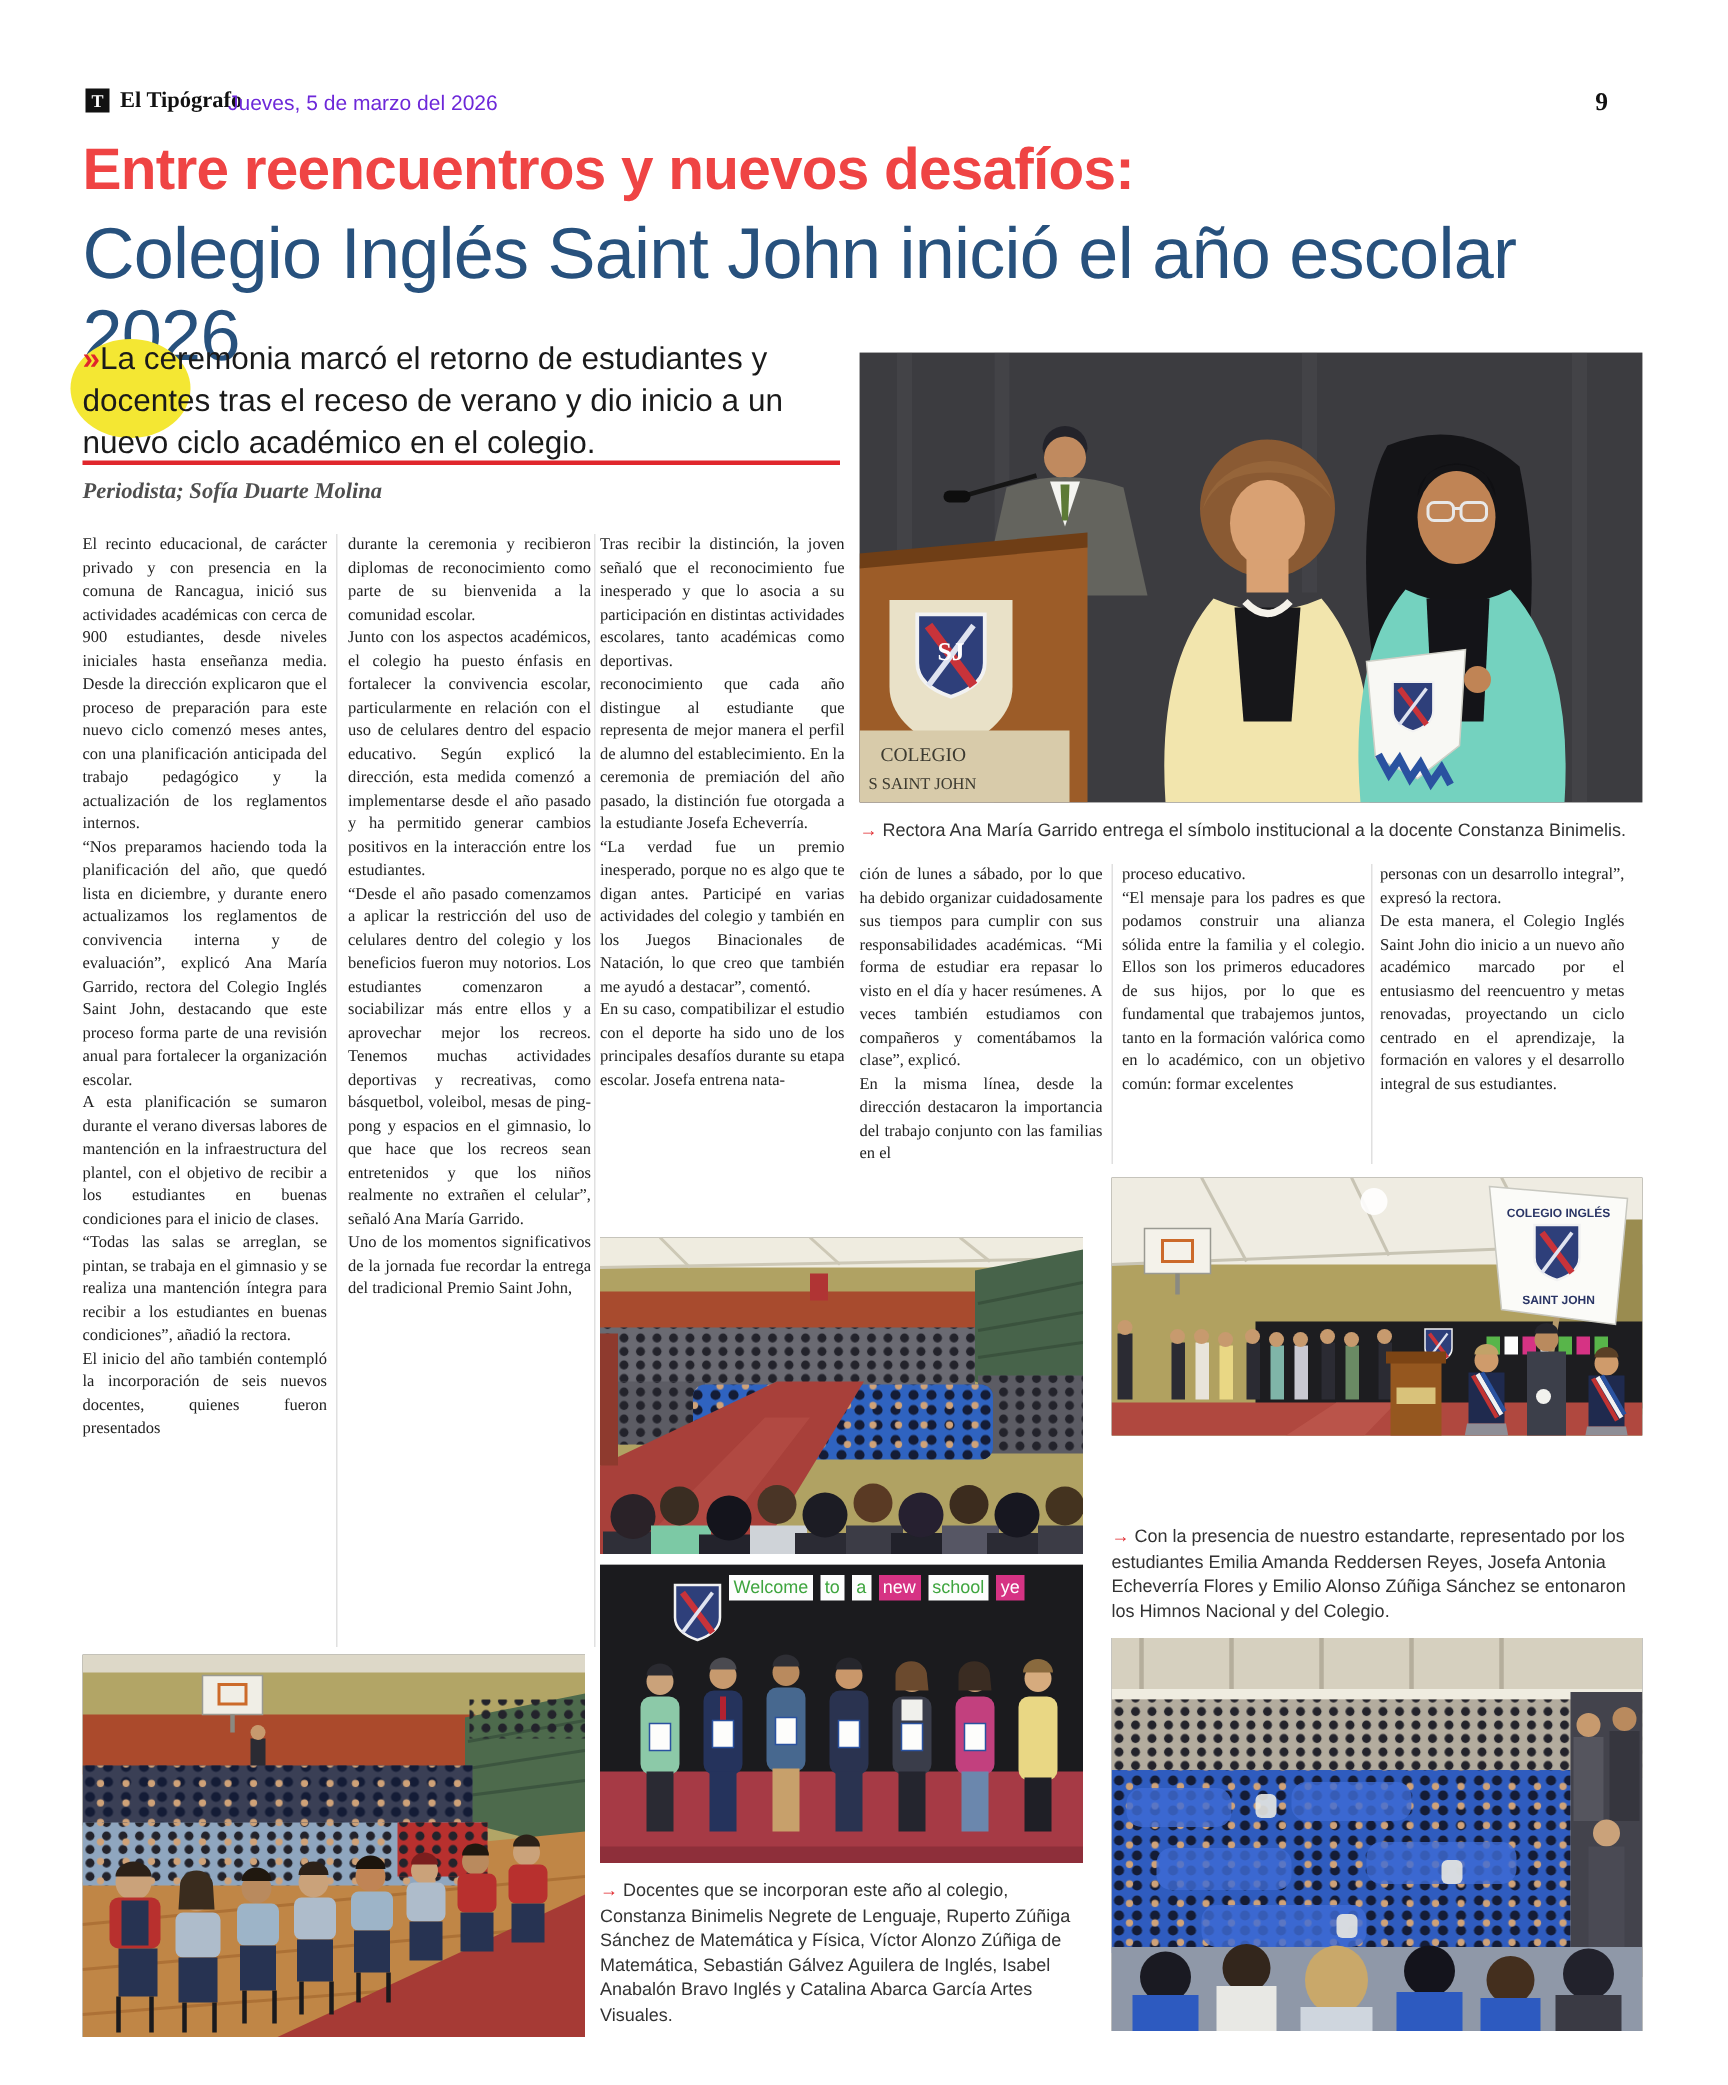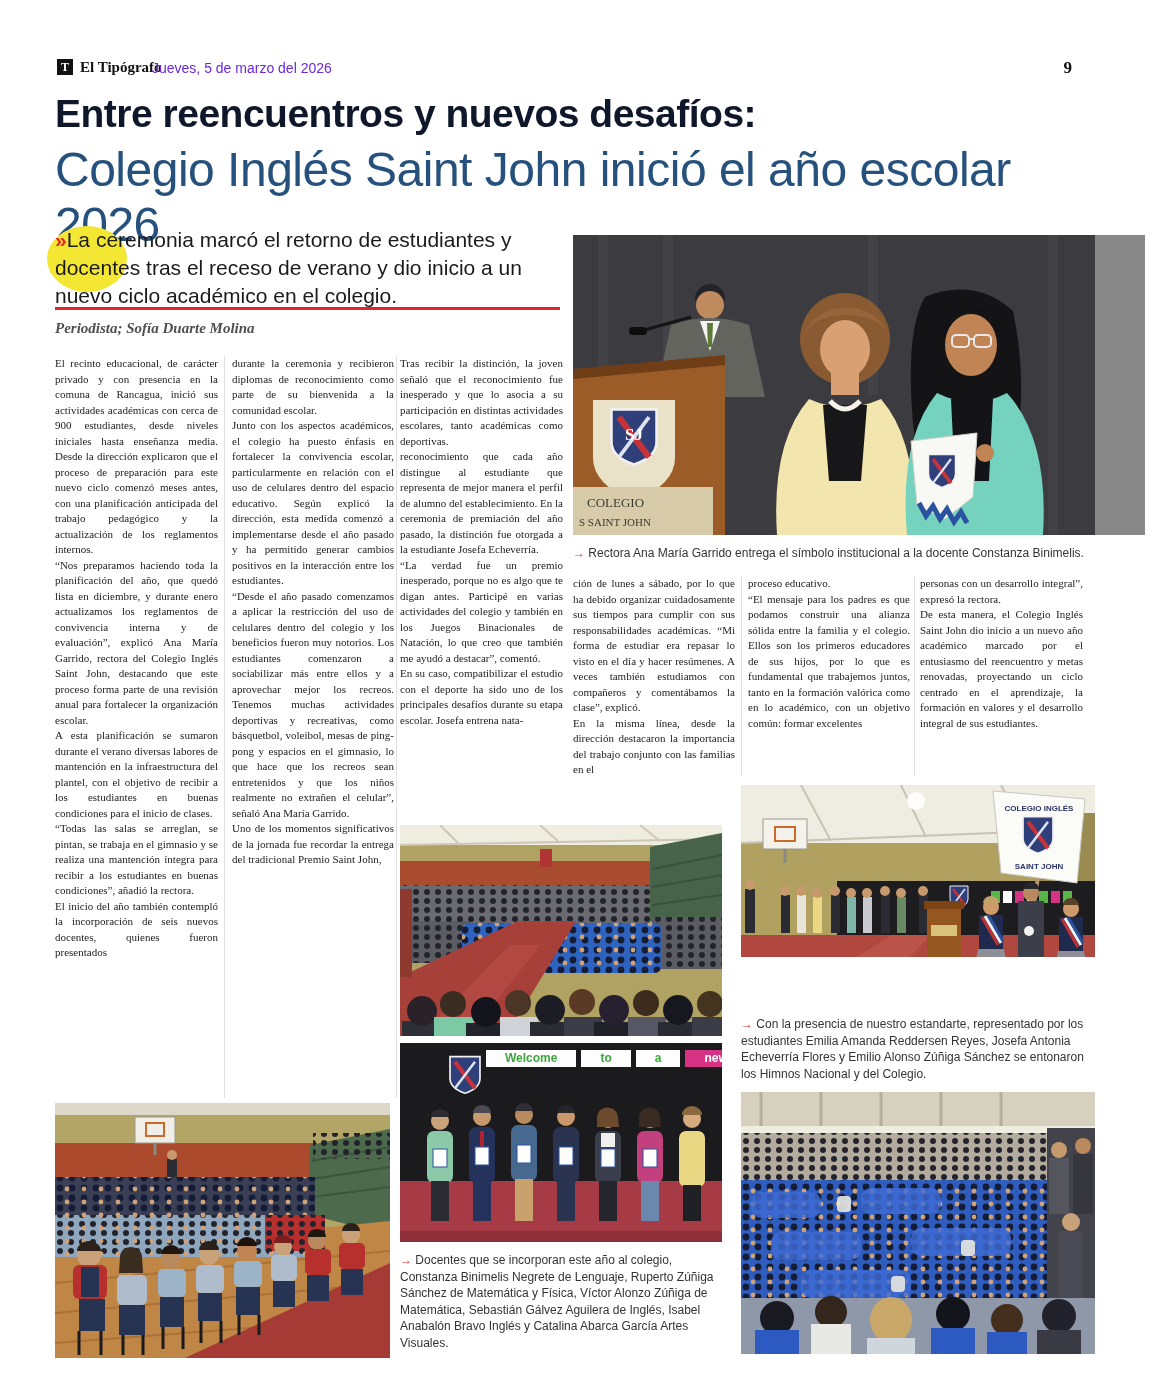--- a/index.html
+++ b/index.html
@@ -13,21 +13,21 @@
              text-align:center;line-height:16px;}
   .mast-name{position:absolute;left:80px;top:59px;font-family:"Liberation Serif",serif;
              font-weight:bold;font-size:15px;color:#111;}
   .mast-date{position:absolute;left:152px;top:60px;font-family:Liberation Sans, sans-serif;
              font-size:14px;color:#6d28d9;}
   .page-num{position:absolute;right:80px;top:58px;font-family:"Liberation Serif",serif;
             font-weight:bold;font-size:17px;color:#111;}
 
   
   .hl1{position:absolute;left:55px;top:92px;width:1050px;font-size:39px;font-weight:800;
-       color:#0f172a;letter-spacing:-0.5px;}
+       color:#ef4444;letter-spacing:-0.5px;}
   .hl2{position:absolute;left:55px;top:142px;width:1060px;font-size:48px;font-weight:400;
        color:#27517d;letter-spacing:-0.5px;}
 
   
   .lede{position:absolute;left:55px;top:226px;width:505px;font-size:21px;line-height:28px;color:#1a1a1a;}
   .lede .hl-circle{position:absolute;left:-8px;top:0px;width:80px;height:66px;border-radius:50%;
        background:#f4e733;z-index:0;}
   .lede .lede-text{position:relative;z-index:1;}
   .lede .bullet{color:#e0262c;font-weight:bold;}
   .red-rule{position:absolute;left:55px;top:307px;width:505px;height:3px;background:#e0262c;}
@@ -40,22 +40,22 @@
   .vsep{position:absolute;width:1px;background:#e0e0e0;}
 
   
   .caption{position:absolute;font-size:12px;line-height:16.5px;color:#333;}
   .caption .arrow{color:#e0262c;font-weight:bold;}
 
   
   .photo{position:absolute;overflow:hidden;background:#888;}
   .photo svg{display:block;}
   .welcome-banner{position:absolute;top:7px;left:86px;right:2px;display:flex;gap:5px;flex-wrap:nowrap;z-index:2;}
-  .welcome-banner span{display:inline-block;background:#fdfdfd;color:#3fa53f;font-weight:bold;
-        font-size:12px;padding:0 19px;line-height:17px;}
+  .welcome-banner span{display:inline-block;background:#fdfdfd;color:#3fa53f;font-weight:normal;
+        font-size:12px;padding:0 3px;line-height:17px;}
   .welcome-banner span:nth-child(4),
   .welcome-banner span:nth-child(6){background:#d63384;color:#fff;}
 </style>
 </head>
 <body>
 
 <div id="page">
 
   <svg width="0" height="0" style="position:absolute" aria-hidden="true">
     <defs>
@@ -123,21 +123,21 @@
     </div>
   <div class="col" style="left:748px;top:576px;width:162px;height:218px">
       <p>proceso educativo.</p>
       <p>“El mensaje para los padres es que podamos construir una alianza sólida entre la familia y el colegio. Ellos son los primeros educadores de sus hijos, por lo que es fundamental que trabajemos juntos, tanto en la formación valórica como en lo académico, con un objetivo común: formar excelentes</p>
     </div>
   <div class="col" style="left:920px;top:576px;width:163px;height:218px">
       <p>personas con un desarrollo integral”, expresó la rectora.</p>
       <p>De esta manera, el Colegio Inglés Saint John dio inicio a un nuevo año académico marcado por el entusiasmo del reencuentro y metas renovadas, proyectando un ciclo centrado en el aprendizaje, la formación en valores y el desarrollo integral de sus estudiantes.</p>
     </div>
 
-  <div class="photo" style="left:573px;top:235px;width:572px;height:300px">
+  <div class="photo" style="left:573px;top:235px;width:522px;height:300px">
     <svg viewBox="0 0 522 300" width="522" height="300">
       <rect width="522" height="300" fill="#39393c"></rect>
       <rect x="0" width="522" height="300" fill="#434347" opacity="0.35"></rect>
       <g opacity="0.25" stroke="#57575c" stroke-width="10">
         <line x1="30" y1="0" x2="30" y2="300"></line>
           <line x1="95" y1="0" x2="95" y2="300"></line>
         <line x1="300" y1="0" x2="300" y2="160"></line>
           <line x1="480" y1="0" x2="480" y2="300"></line>
       </g>
 

